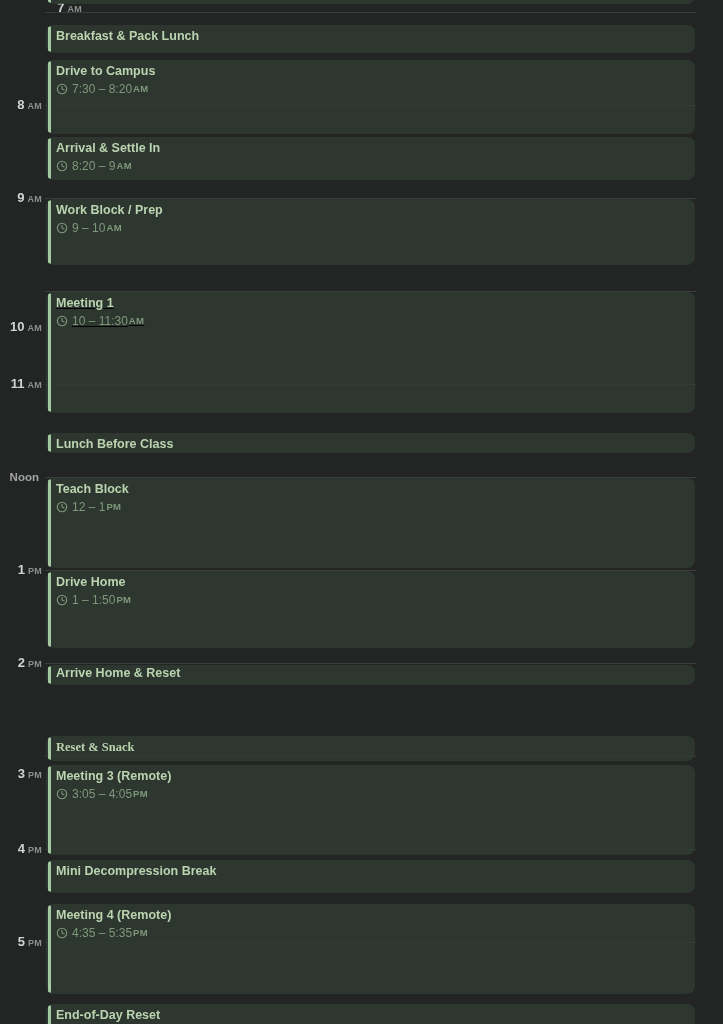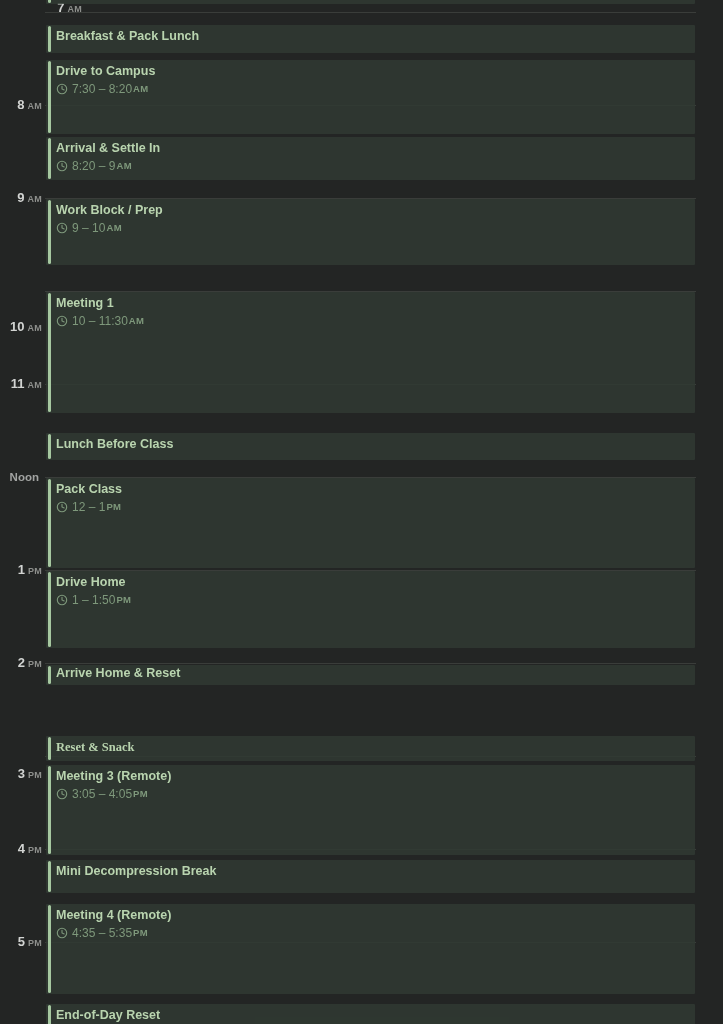--- a/index.html
+++ b/index.html
@@ -10,21 +10,21 @@
   }
   .hour-line{position:absolute;left:45px;width:651px;height:1px;background:#3a3d3a;z-index:1;}
   .hour-label{
     position:absolute;left:0;width:42px;text-align:right;line-height:16px;
     font-size:13px;font-weight:700;color:#d2d4d2;white-space:nowrap;z-index:2;
   }
   .hour-label .suffix{font-size:9px;font-weight:700;color:#8e908d;margin-left:3px;letter-spacing:.3px;}
   .hour-label.noon{font-size:11.5px;color:#a2a4a2;}
   .event{
     position:absolute;left:46px;width:649px;box-sizing:border-box;
-    background:rgba(48,58,50,0.85);border-radius:1px;overflow:hidden;
+    background:rgba(48,58,50,0.85);border-radius:8px;overflow:hidden;
     padding:4px 8px 0 10px;z-index:3;
   }
   .event::before{
     content:"";position:absolute;left:1.5px;top:1px;bottom:1px;width:3.5px;
     border-radius:2px;background:#a6c8a0;
   }
   .event.tiny{padding-top:1px;}
   .event-title{
     font-size:12.5px;font-weight:700;color:#b9d4af;line-height:15px;
     white-space:nowrap;overflow:hidden;
@@ -142,41 +142,41 @@
             <svg width="12" height="12" viewBox="0 0 12 12">
               <circle cx="6" cy="6" r="4.7" fill="none" stroke="currentColor" stroke-width="1.1"></circle>
               <path d="M6 3.2 L6 6 L8.2 6.9" fill="none" stroke="currentColor" stroke-width="1.1" stroke-linecap="round"></path>
             </svg>
           </span>
           <span class="range">9 – 10</span>
           <span class="meridiem">AM</span>
         </div>
   </div>
 
-  <div class="event" style="top: 292px; height: 121px;">
+  <div class="event" style="top: 292px; height: 121px; text-decoration: underline;">
     <div class="event-title">Meeting 1</div>
     <div class="event-time">
           <span class="clock">
             <svg width="12" height="12" viewBox="0 0 12 12">
               <circle cx="6" cy="6" r="4.7" fill="none" stroke="currentColor" stroke-width="1.1"></circle>
               <path d="M6 3.2 L6 6 L8.2 6.9" fill="none" stroke="currentColor" stroke-width="1.1" stroke-linecap="round"></path>
             </svg>
           </span>
           <span class="range">10 – 11:30</span>
           <span class="meridiem">AM</span>
         </div>
   </div>
 
-  <div class="event" style="top: 433.36px; height: 27px;">
+  <div class="event" style="top: 433.36px; height: 20px;">
     <div class="event-title">Lunch Before Class</div>
 
   </div>
 
   <div class="event" style="top: 478px; height: 90px;">
-    <div class="event-title">Pack Class</div>
+    <div class="event-title">Teach Block</div>
     <div class="event-time">
           <span class="clock">
             <svg width="12" height="12" viewBox="0 0 12 12">
               <circle cx="6" cy="6" r="4.7" fill="none" stroke="currentColor" stroke-width="1.1"></circle>
               <path d="M6 3.2 L6 6 L8.2 6.9" fill="none" stroke="currentColor" stroke-width="1.1" stroke-linecap="round"></path>
             </svg>
           </span>
           <span class="range">12 – 1</span>
           <span class="meridiem">PM</span>
         </div>

